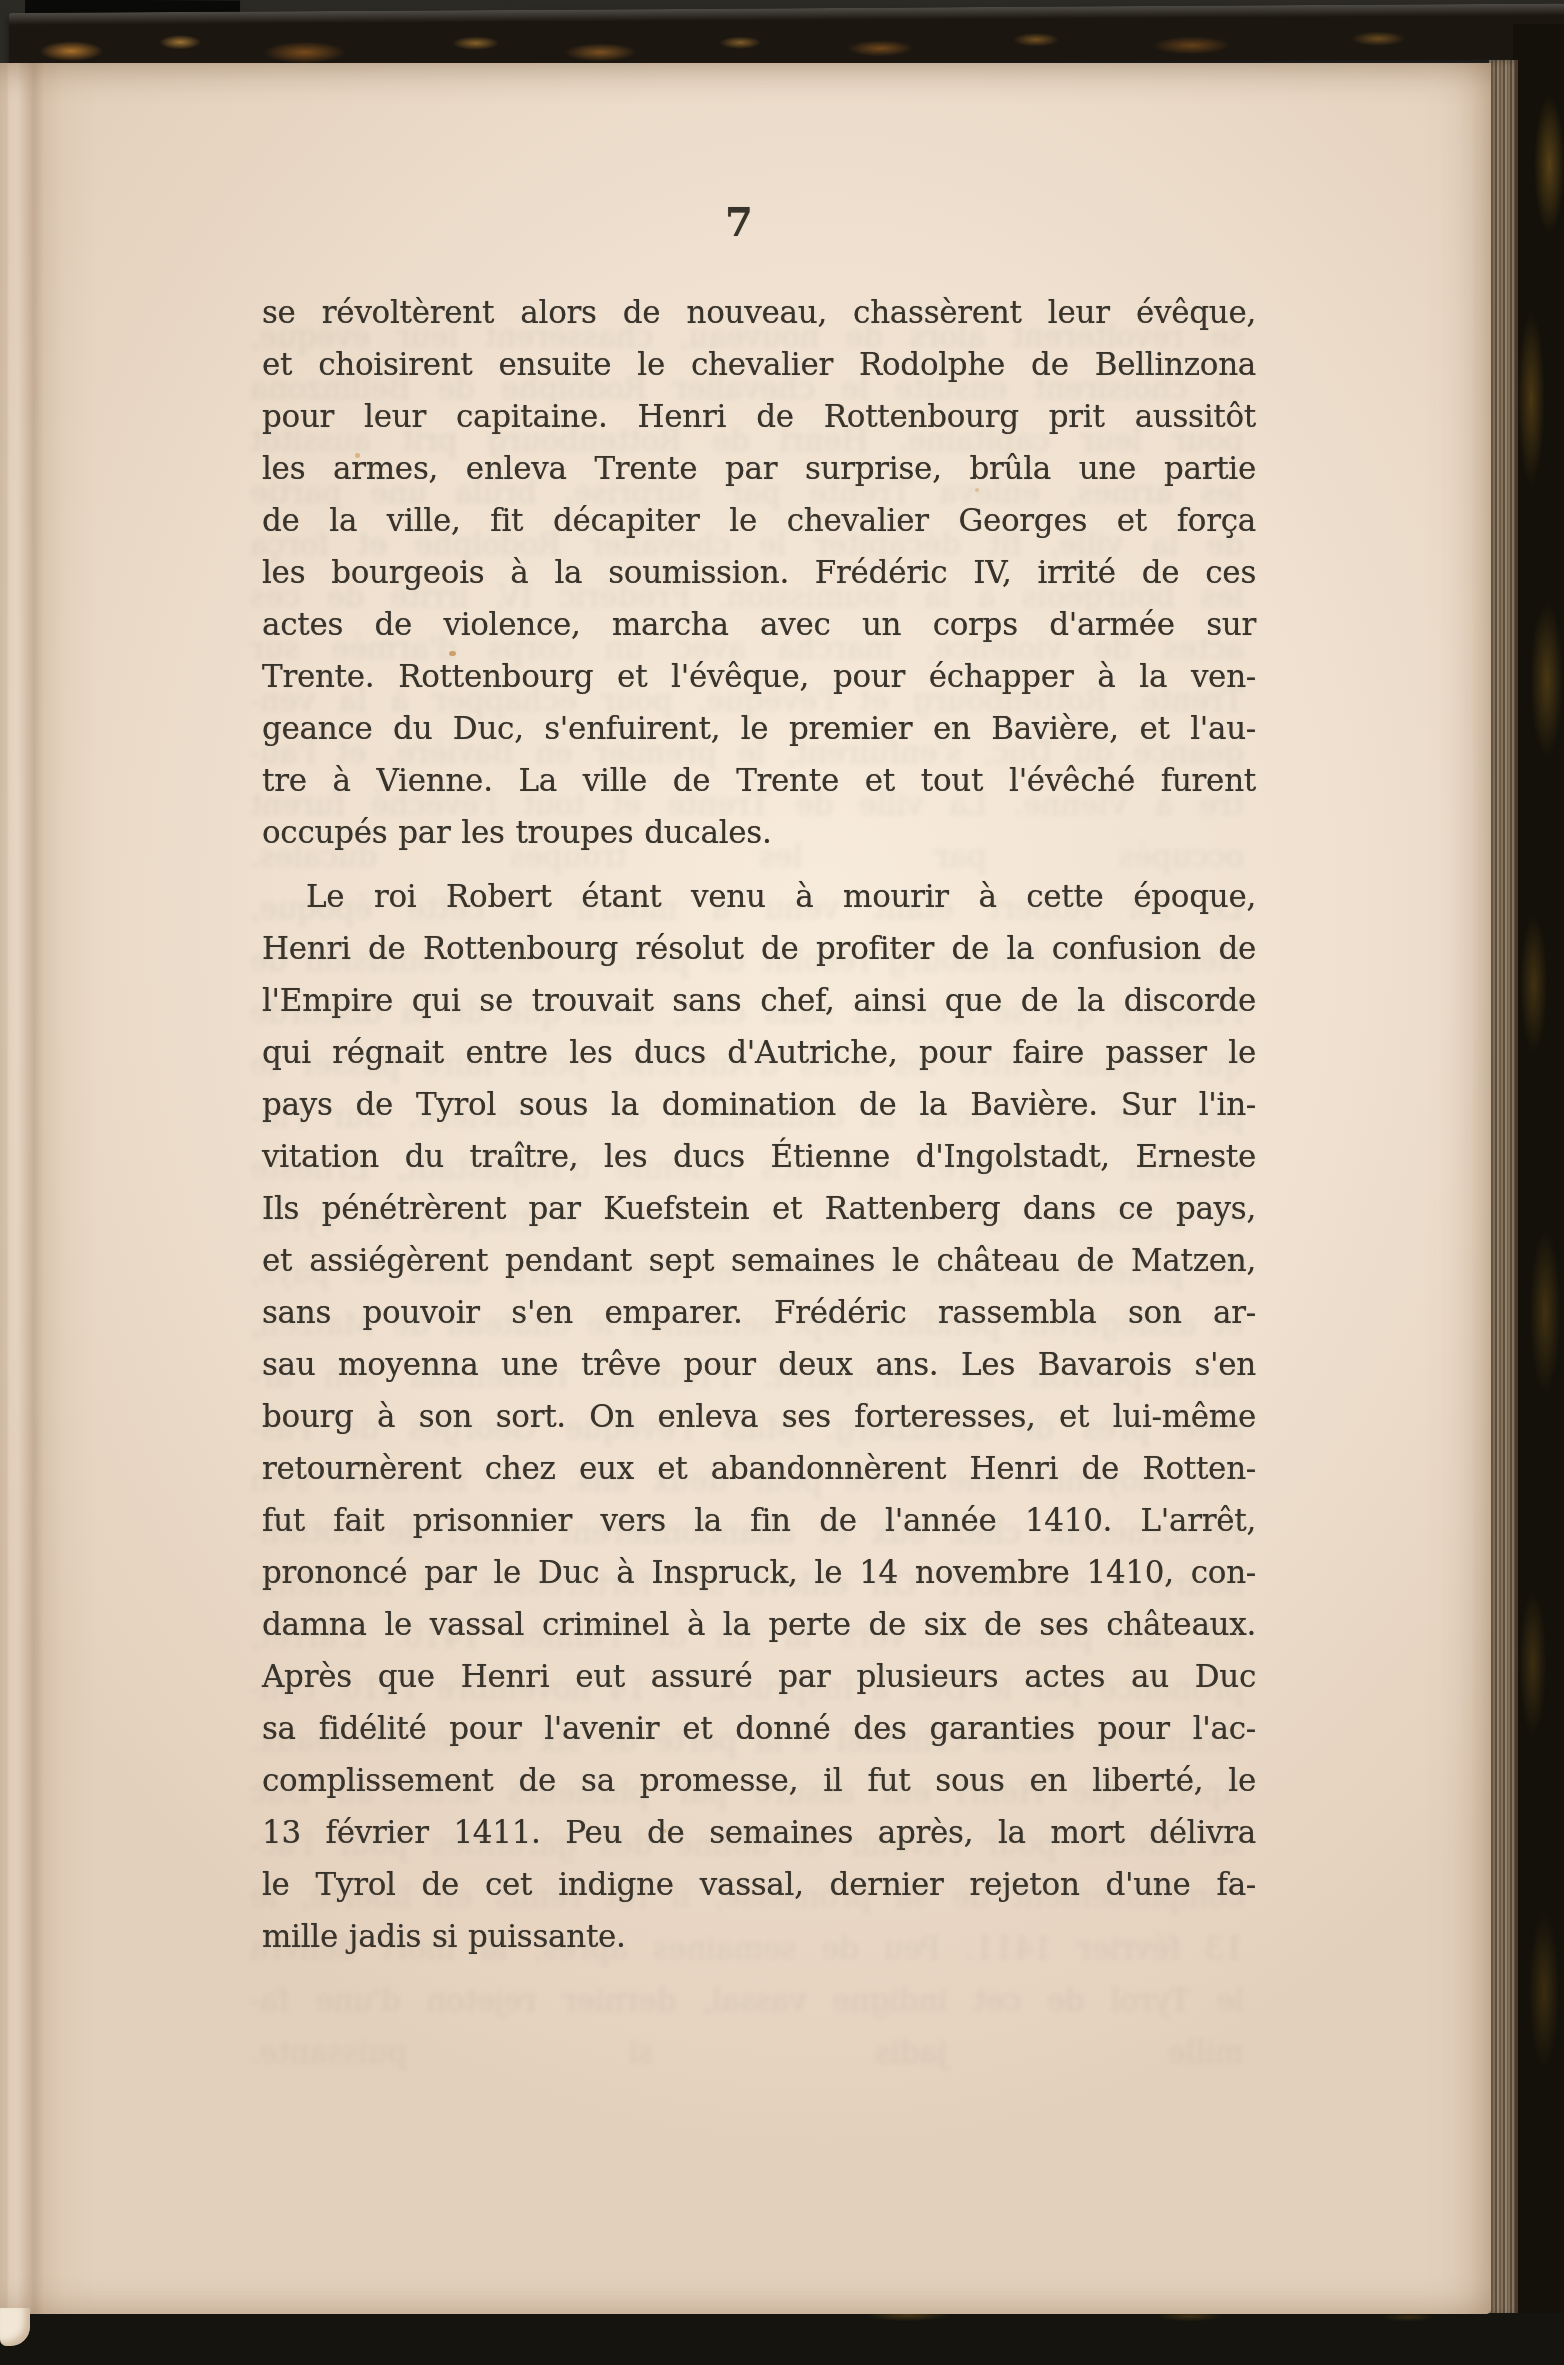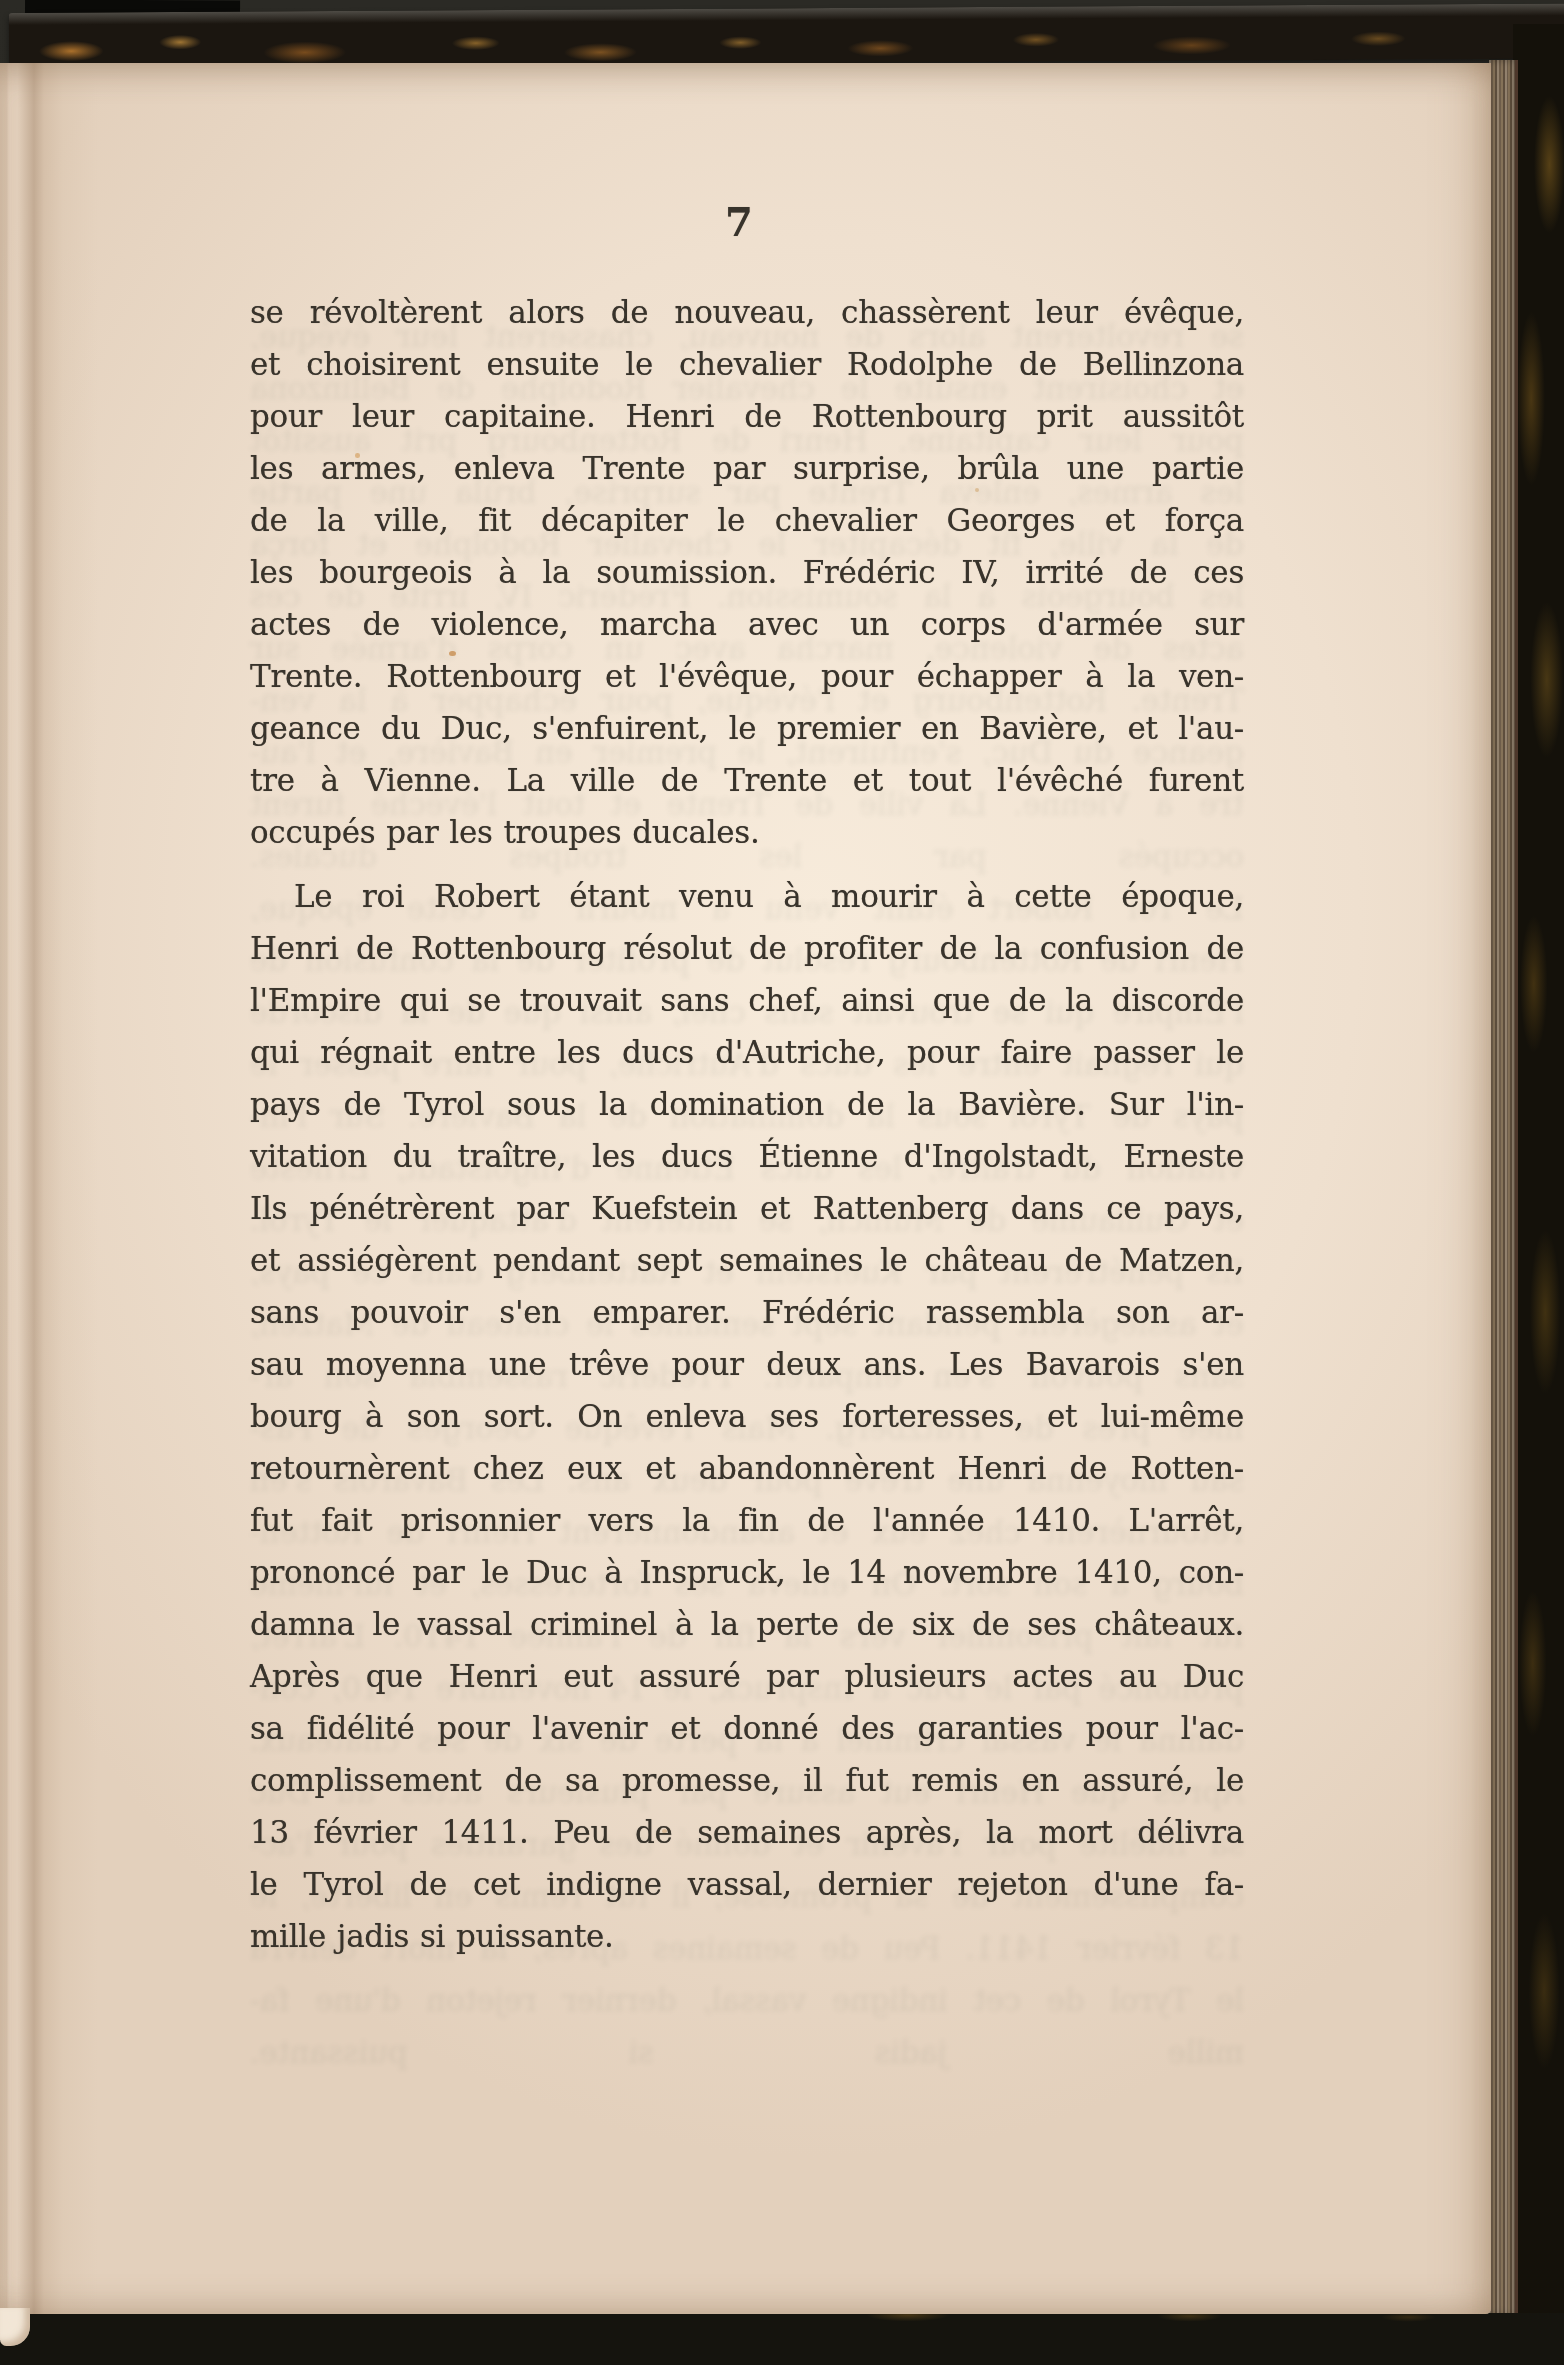--- a/index.html
+++ b/index.html
@@ -73,21 +73,21 @@
   .speck{position:absolute;border-radius:50%;}
   .speck.s1{left:449px;top:588px;width:6.5px;height:5.2px;background:#c98b49;opacity:.75;}
   .speck.s2{left:355px;top:390px;width:4.6px;height:4.6px;background:#d29a55;opacity:.6;}
   .speck.s3{left:975px;top:425px;width:3.9px;height:3.9px;background:#cf9a55;opacity:.45;}
   .speck.s4{left:662px;top:1766px;width:5.2px;height:3.9px;background:#c08a4e;opacity:.4;}
   
   .pagenum{position:absolute;left:250px;top:202px;width:978px;text-align:center;
     font-size:40px;line-height:1;font-weight:bold;color:var(--ink);
     text-shadow:0 0 0.7px rgba(56,51,43,.6);}
   
-  .textblock{position:absolute;left:250px;top:286px;width:994px;color:var(--ink);
+  .textblock{position:absolute;left:262px;top:286px;width:994px;color:var(--ink);
     font-size:31px;line-height:52px;letter-spacing:-0.3px;word-spacing:1.3px;
     text-shadow:0 0 0.7px rgba(56,51,43,.55);}
   .textblock .line{text-align:justify;text-align-last:justify;white-space:normal;}
   .textblock .line.last{text-align-last:left;}
   .textblock .line.indent{text-indent:44px;margin-top:12px;}
   
   .ghost{position:absolute;left:250px;top:310px;width:994px;color:#4d5a4c;
     font-size:31px;line-height:52px;letter-spacing:-0.3px;
     transform:scaleX(-1);filter:blur(2.6px);opacity:.09;pointer-events:none;}
   .ghost .line{text-align:justify;text-align-last:justify;}
@@ -172,19 +172,19 @@
       <div class="line">et assiégèrent pendant sept semaines le château de Matzen,</div>
       <div class="line">sans pouvoir s'en emparer. Frédéric rassembla son ar-</div>
       <div class="line">sau moyenna une trêve pour deux ans. Les Bavarois s'en</div>
       <div class="line">bourg à son sort. On enleva ses forteresses, et lui-même</div>
       <div class="line">retournèrent chez eux et abandonnèrent Henri de Rotten-</div>
       <div class="line">fut fait prisonnier vers la fin de l'année 1410. L'arrêt,</div>
       <div class="line">prononcé par le Duc à Inspruck, le 14 novembre 1410, con-</div>
       <div class="line">damna le vassal criminel à la perte de six de ses châteaux.</div>
       <div class="line">Après que Henri eut assuré par plusieurs actes au Duc</div>
       <div class="line">sa fidélité pour l'avenir et donné des garanties pour l'ac-</div>
-      <div class="line">complissement de sa promesse, il fut remis en assuré, le</div>
+      <div class="line">complissement de sa promesse, il fut sous en liberté, le</div>
       <div class="line">13 février 1411. Peu de semaines après, la mort délivra</div>
       <div class="line">le Tyrol de cet indigne vassal, dernier rejeton d'une fa-</div>
       <div class="line last">mille jadis si puissante.</div>
     </div>
 </div>
 
 
 </body></html>

